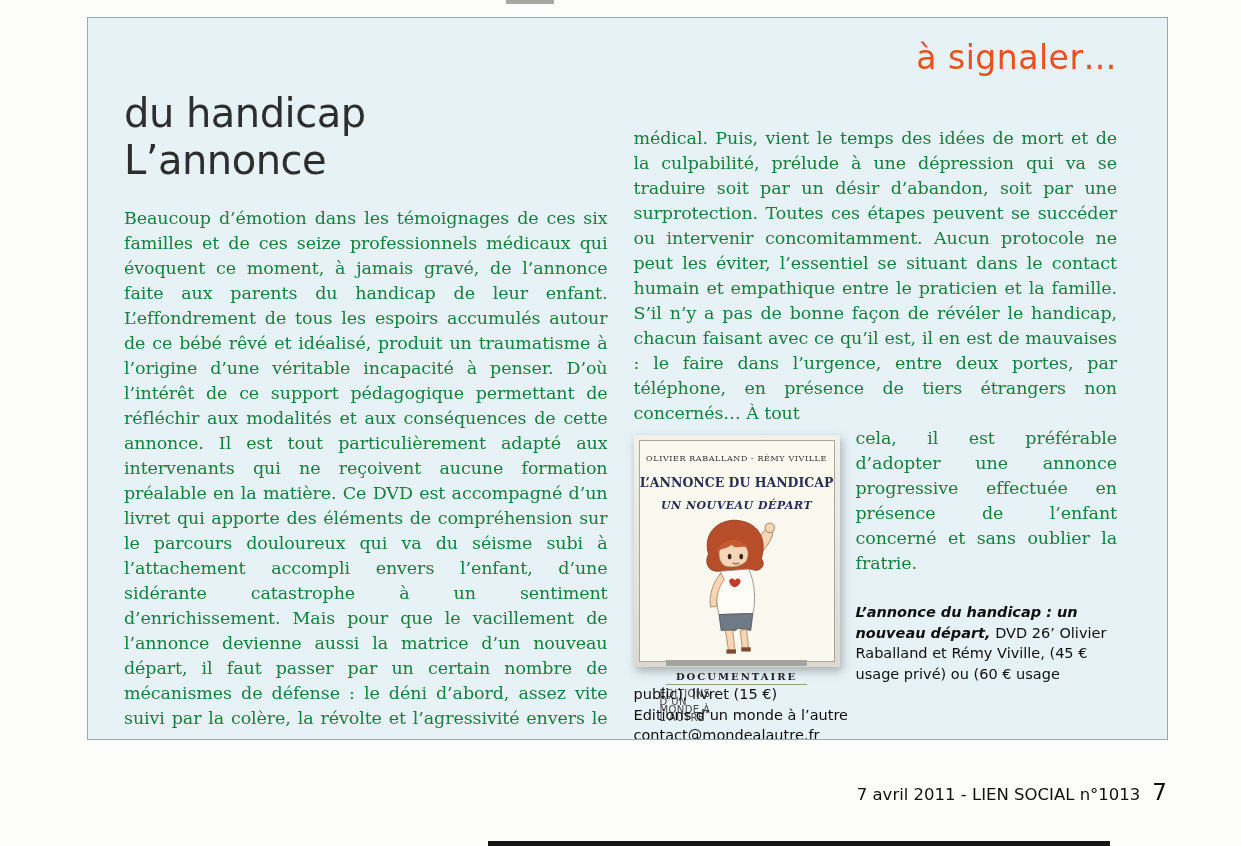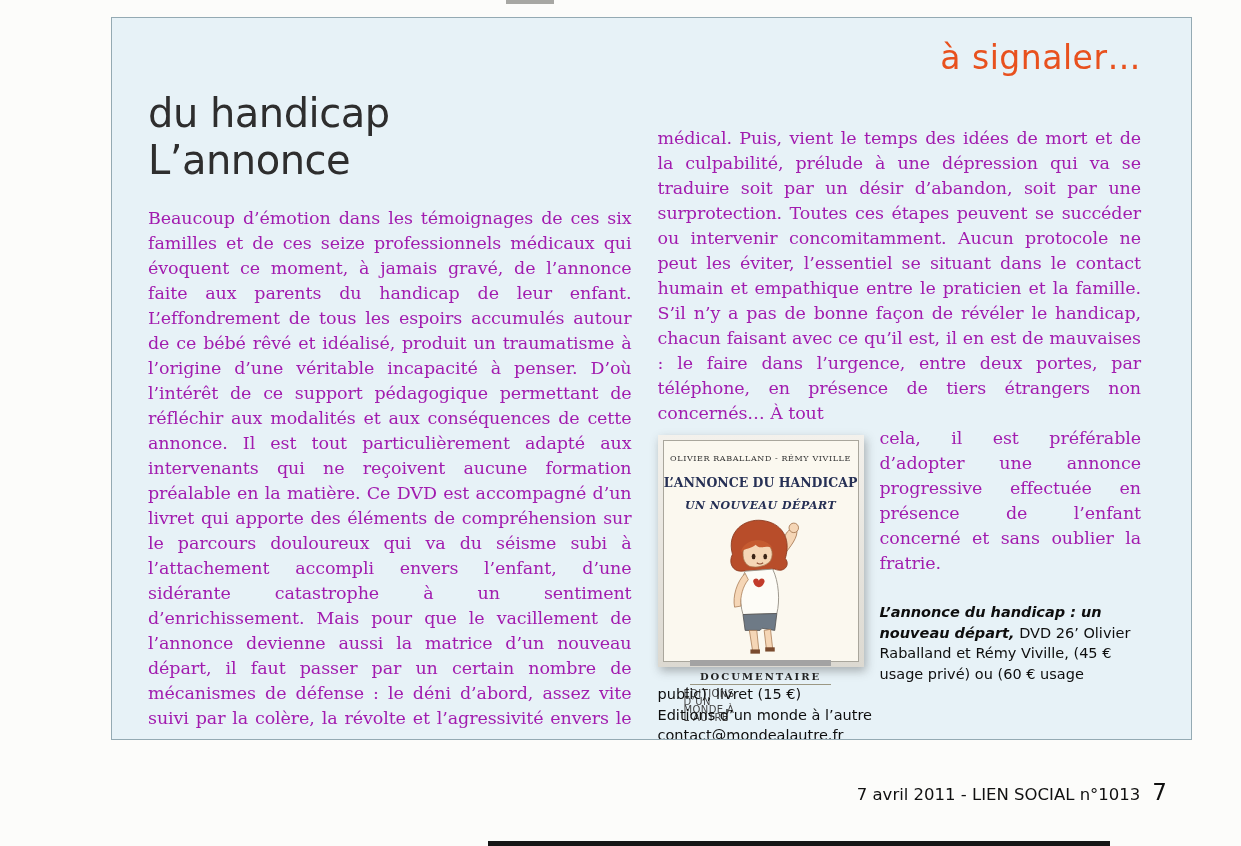--- a/index.html
+++ b/index.html
@@ -6,21 +6,21 @@
   html, body { width:1241px; height:846px; }
   body {
     position:relative;
     background:#fcfcfa;
     font-family:"DejaVu Serif","Liberation Serif",serif;
     overflow:hidden;
   }
 
   
   .article-box {
-    position:absolute; left:111px; top:17px;
+    position:absolute; left:87px; top:17px;
     width:1081px; height:723px;
     background:#e7f2f7;
     border:1px solid #94aab3;
     padding:0 50px 0 36px;
     overflow:hidden;
   }
 
   .signal {
     height:64px;
     padding-top:20px;
@@ -42,21 +42,21 @@
     line-height:47px;
     color:#2e2e2e;
     letter-spacing:-0.5px;
   }
   .title span { display:block; }
 
   .body {
     font-size:17.5px;
     line-height:25px;
     text-align:justify;
-    color:#a21caf;
+    color:#15803d;
     letter-spacing:-0.1px;
     hyphens:auto;
   }
   .col-left .body { margin-top:22px; }
   .col-right { padding-top:44px; }
 
   
   .dvd-photo {
     float:left;
     width:206px; height:232px;

